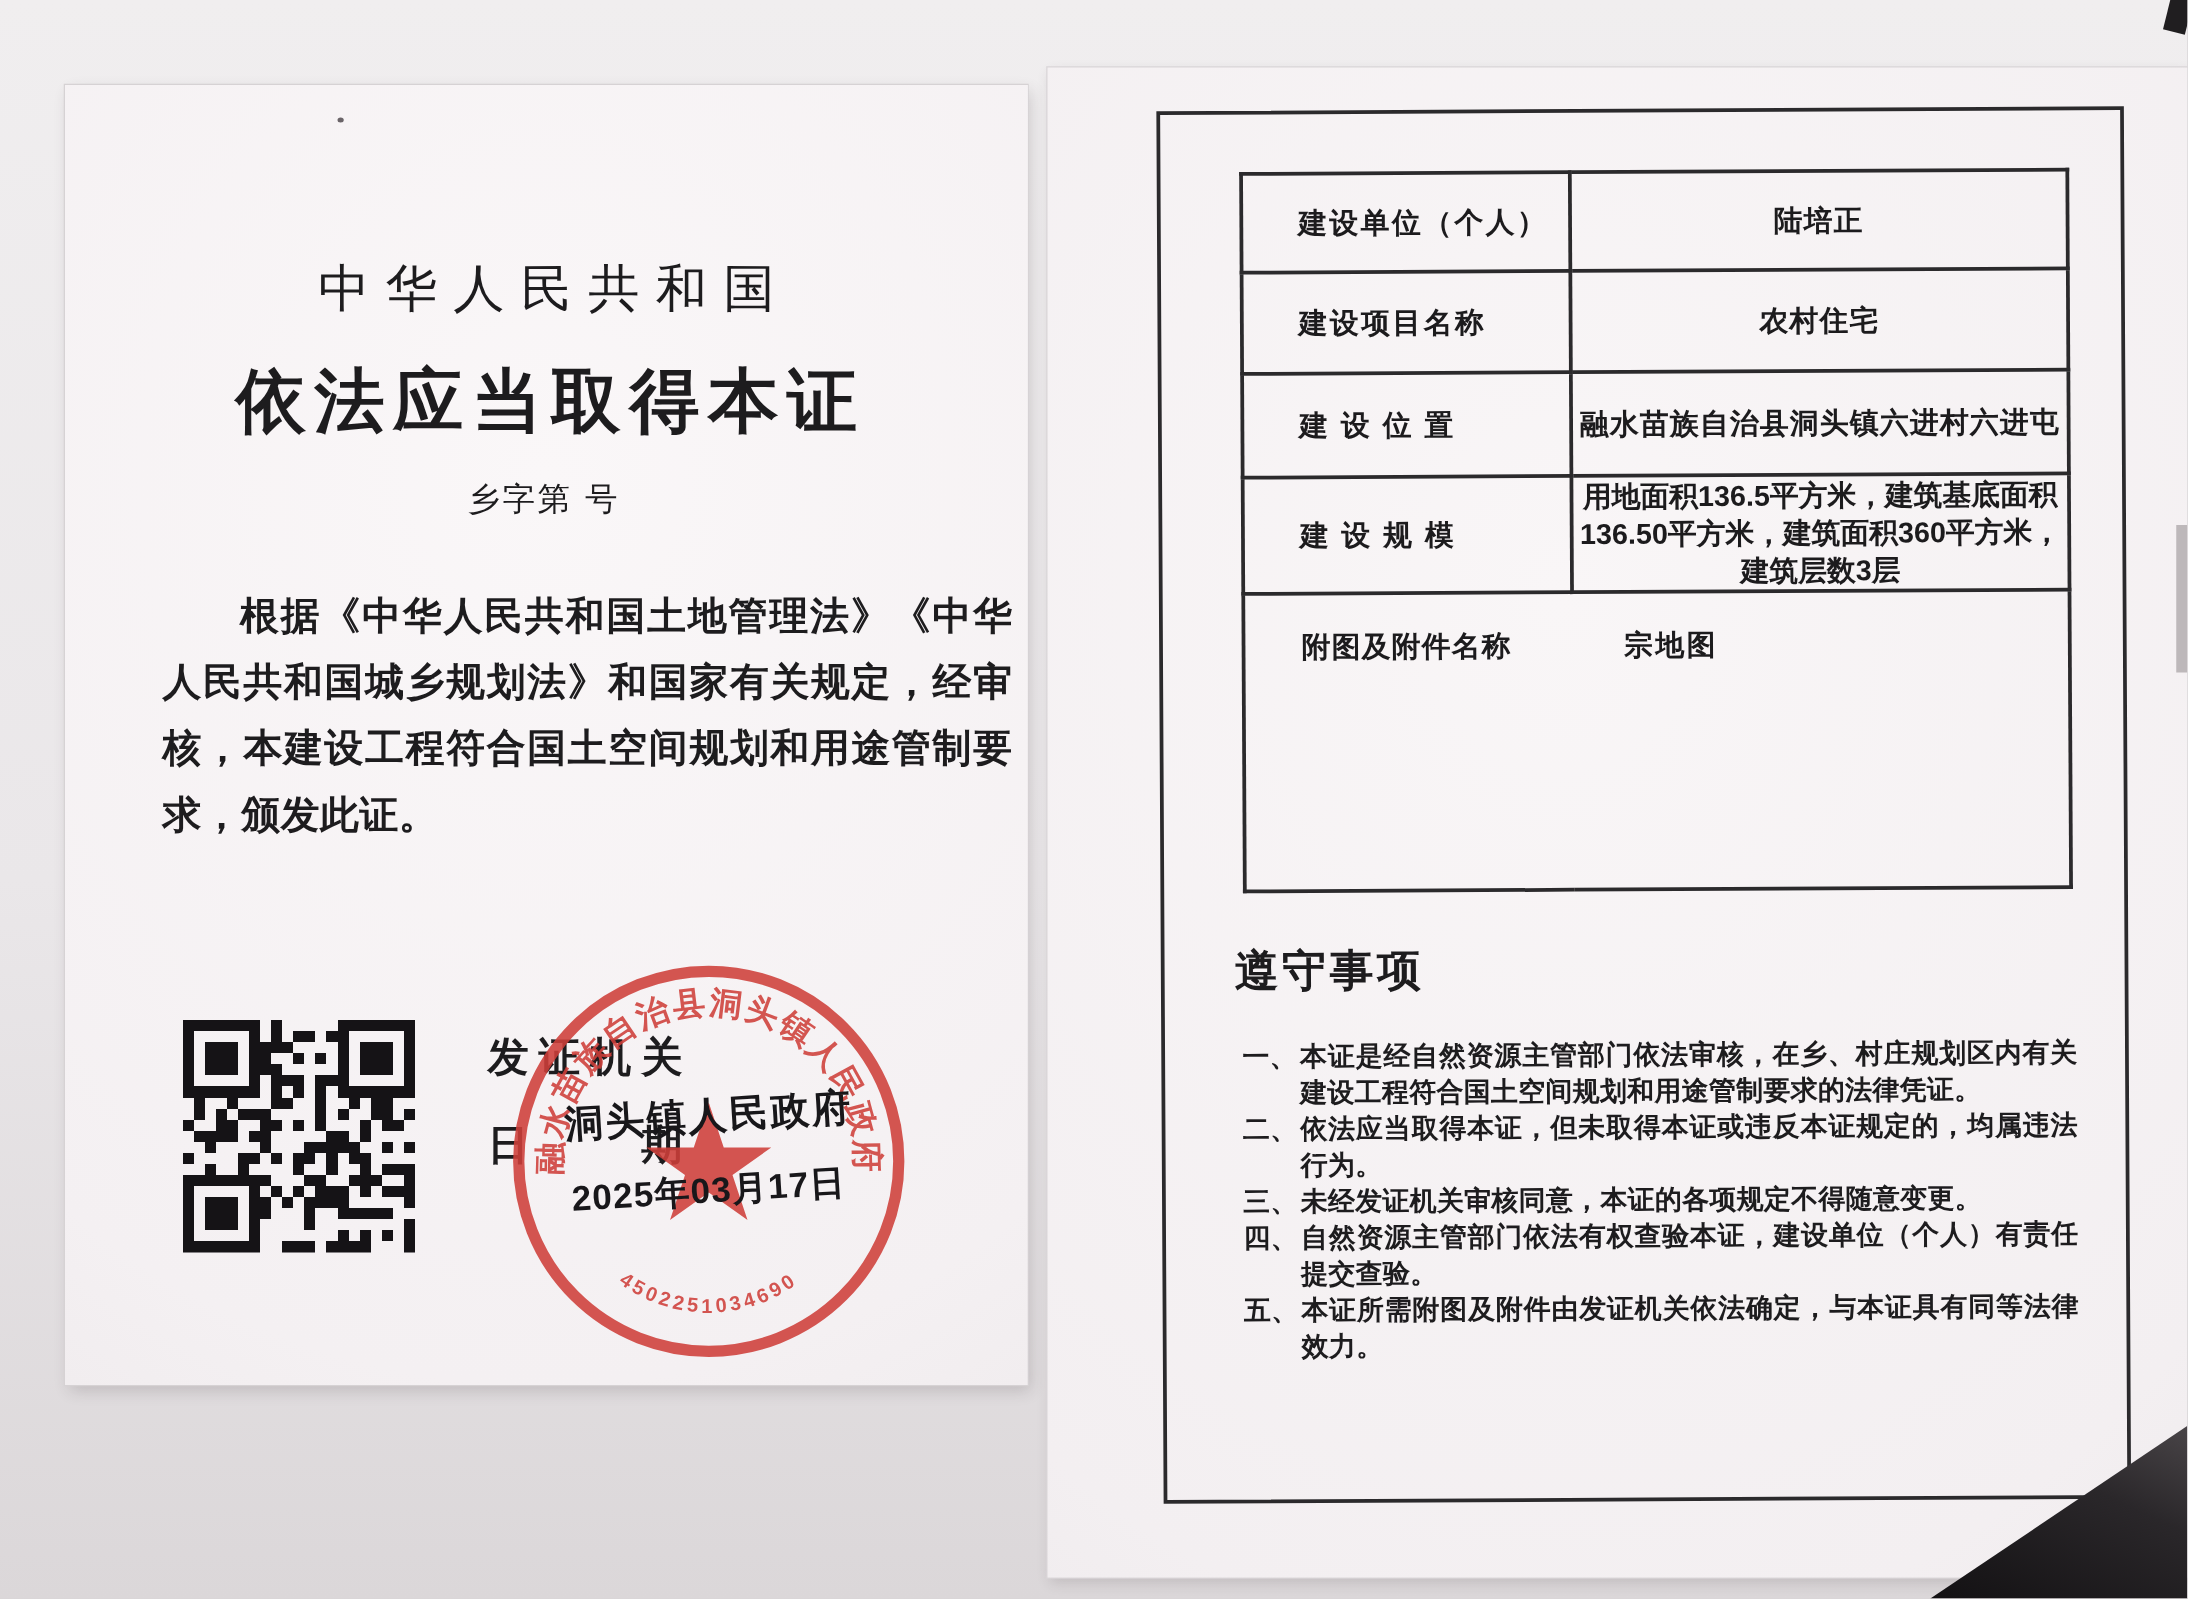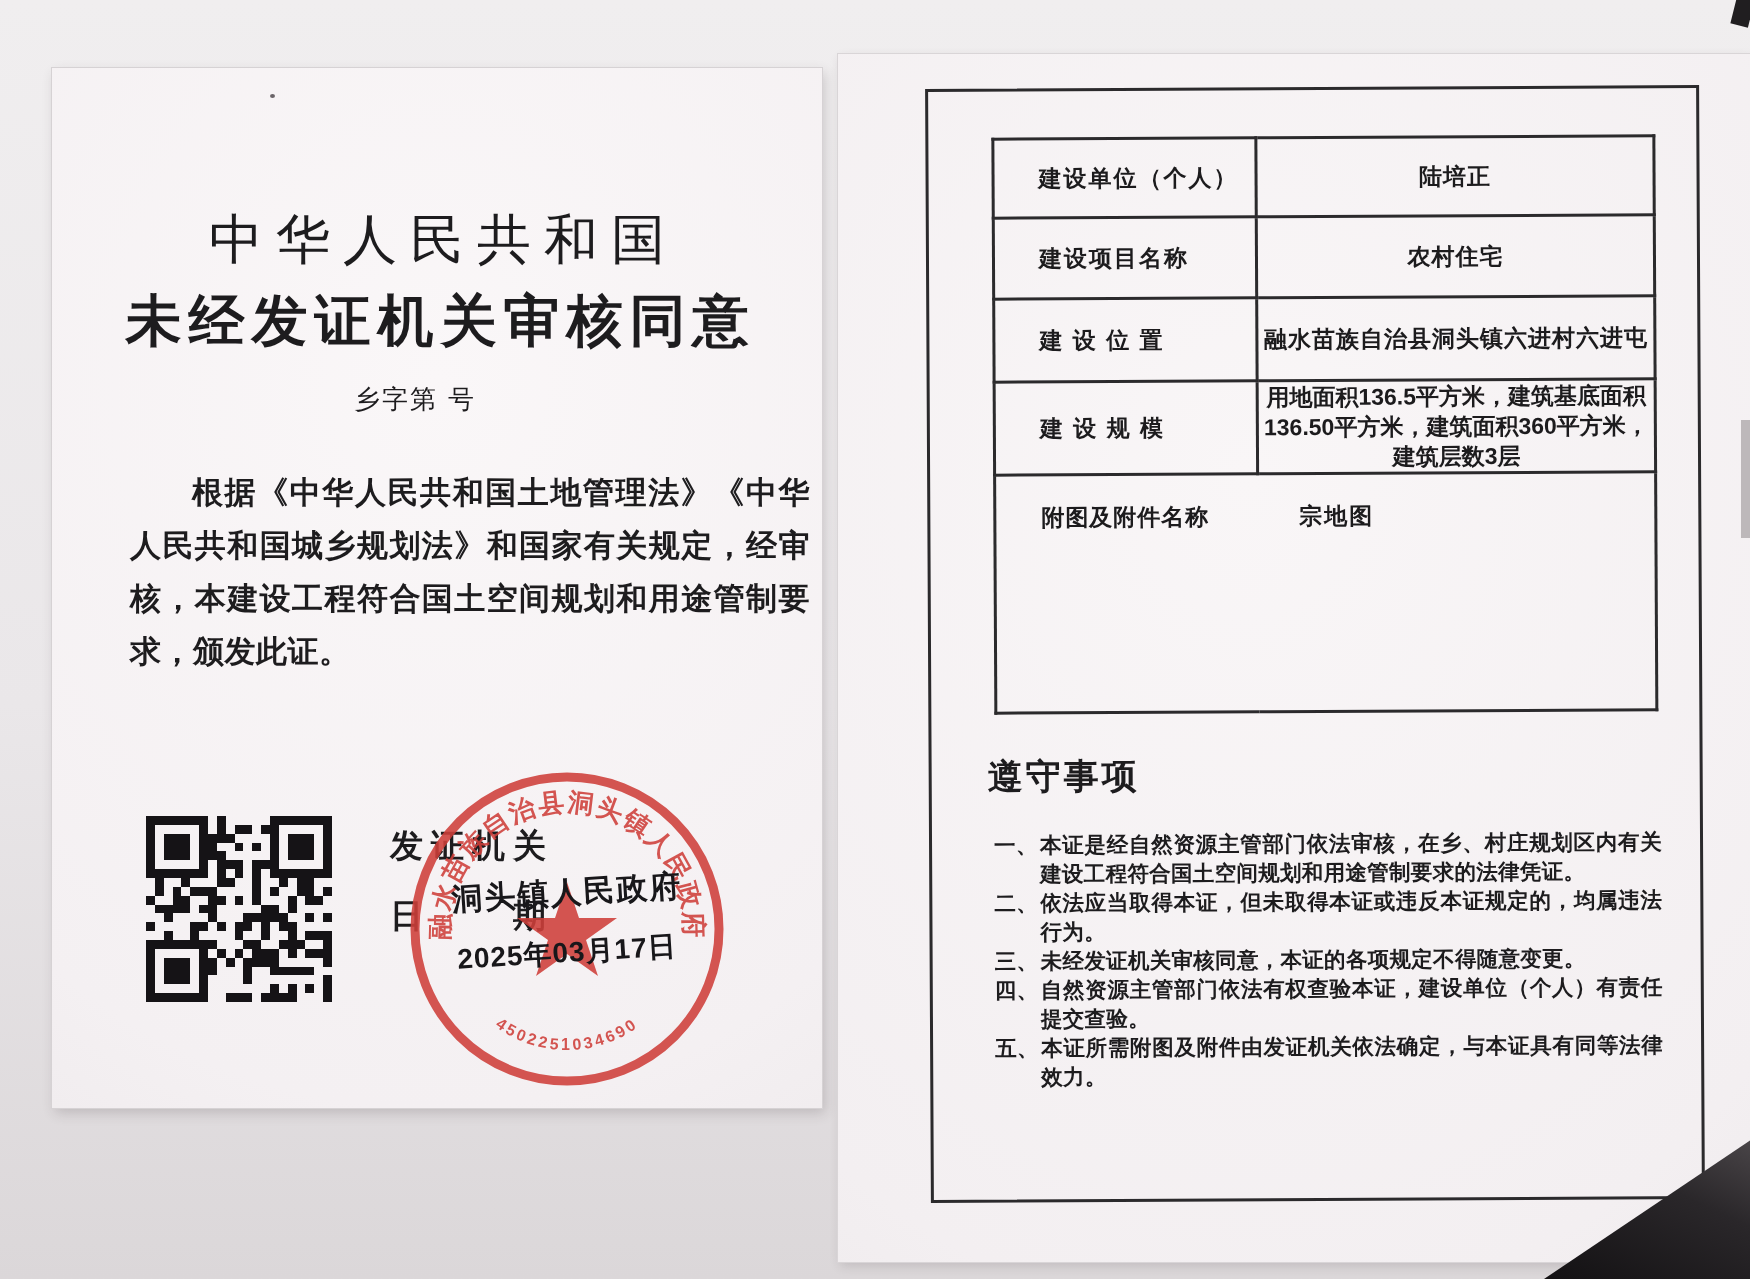--- a/index.html
+++ b/index.html
@@ -9,25 +9,25 @@
   .sheet{position:absolute;}
   .sheet-left{left:52px;top:68px;width:770px;height:1040px;
       background:radial-gradient(120% 100% at 50% 30%,#faf7f8 0%,#f4f0f2 70%,#ece8ea 100%);
       box-shadow:0 0 0 1px #d6d2d4,3px 5px 12px rgba(60,50,55,.20);}
   .sheet-right{left:838px;top:54px;width:912px;height:1208px;
       background:radial-gradient(110% 100% at 45% 35%,#f9f6f7 0%,#f3eff1 70%,#ebe7e9 100%);
       box-shadow:0 0 0 1px #d9d5d7,2px 4px 10px rgba(60,50,55,.16);text-decoration:underline;}
 
   
   .country{position:absolute;left:0;top:136px;width:100%;text-align:center;
-      font-family:"Liberation Serif",serif;font-size:54px;font-weight:500;
+      font-family:"Liberation Serif",serif;font-size:41px;font-weight:500;
       letter-spacing:13px;text-indent:13px;}
   .doc-title{position:absolute;left:0;top:216px;width:100%;text-align:center;margin:0;
       font-size:56px;font-weight:700;letter-spacing:7px;text-indent:7px;}
-  .serial-line{position:absolute;left:302px;top:314px;display:flex;align-items:flex-end;
+  .serial-line{position:absolute;left:322px;top:314px;display:flex;align-items:flex-end;
       font-size:26px;}
   .serial-prefix{letter-spacing:2px;padding-bottom:2px;}
   .serial-num{display:inline-block;min-width:238px;text-align:center;
       border-bottom:2px solid #2a292b;font-weight:700;font-size:27px;
       padding:0 4px 3px 4px;letter-spacing:1px;}
   .serial-suffix{margin-left:10px;padding-bottom:2px;}
   .body-par{position:absolute;left:78px;top:398px;width:680px;margin:0;
       font-size:31px;font-weight:700;line-height:53px;letter-spacing:.5px;
       text-indent:2em;text-align:justify;}
   .qr{position:absolute;left:94px;top:748px;width:186px;height:186px;}
@@ -73,21 +73,21 @@
 </style>
 </head>
 <body>
 
 <div class="photo">
 
   <div class="sheet sheet-left">
     <div class="speck" style="left:218px;top:26px;width:5px;height:4px;"></div>
 
     <div class="country">中华人民共和国</div>
-    <h1 class="doc-title">未经发证机关审核同意</h1>
+    <h1 class="doc-title">依法应当取得本证</h1>
 
     <div class="serial-line">
       <span class="serial-prefix">乡字第</span>
       <span class="serial-suffix">号</span>
     </div>
 
     <p class="body-par">根据《中华人民共和国土地管理法》《中华人民共和国城乡规划法》和国家有关规定，经审核，本建设工程符合国土空间规划和用途管制要求，颁发此证。</p>
 
     <div class="qr"><svg viewBox="0 0 21 21" width="100%" height="100%" shape-rendering="crispEdges" fill="#151316">
           <rect x="0" y="0" width="1" height="1"></rect>

